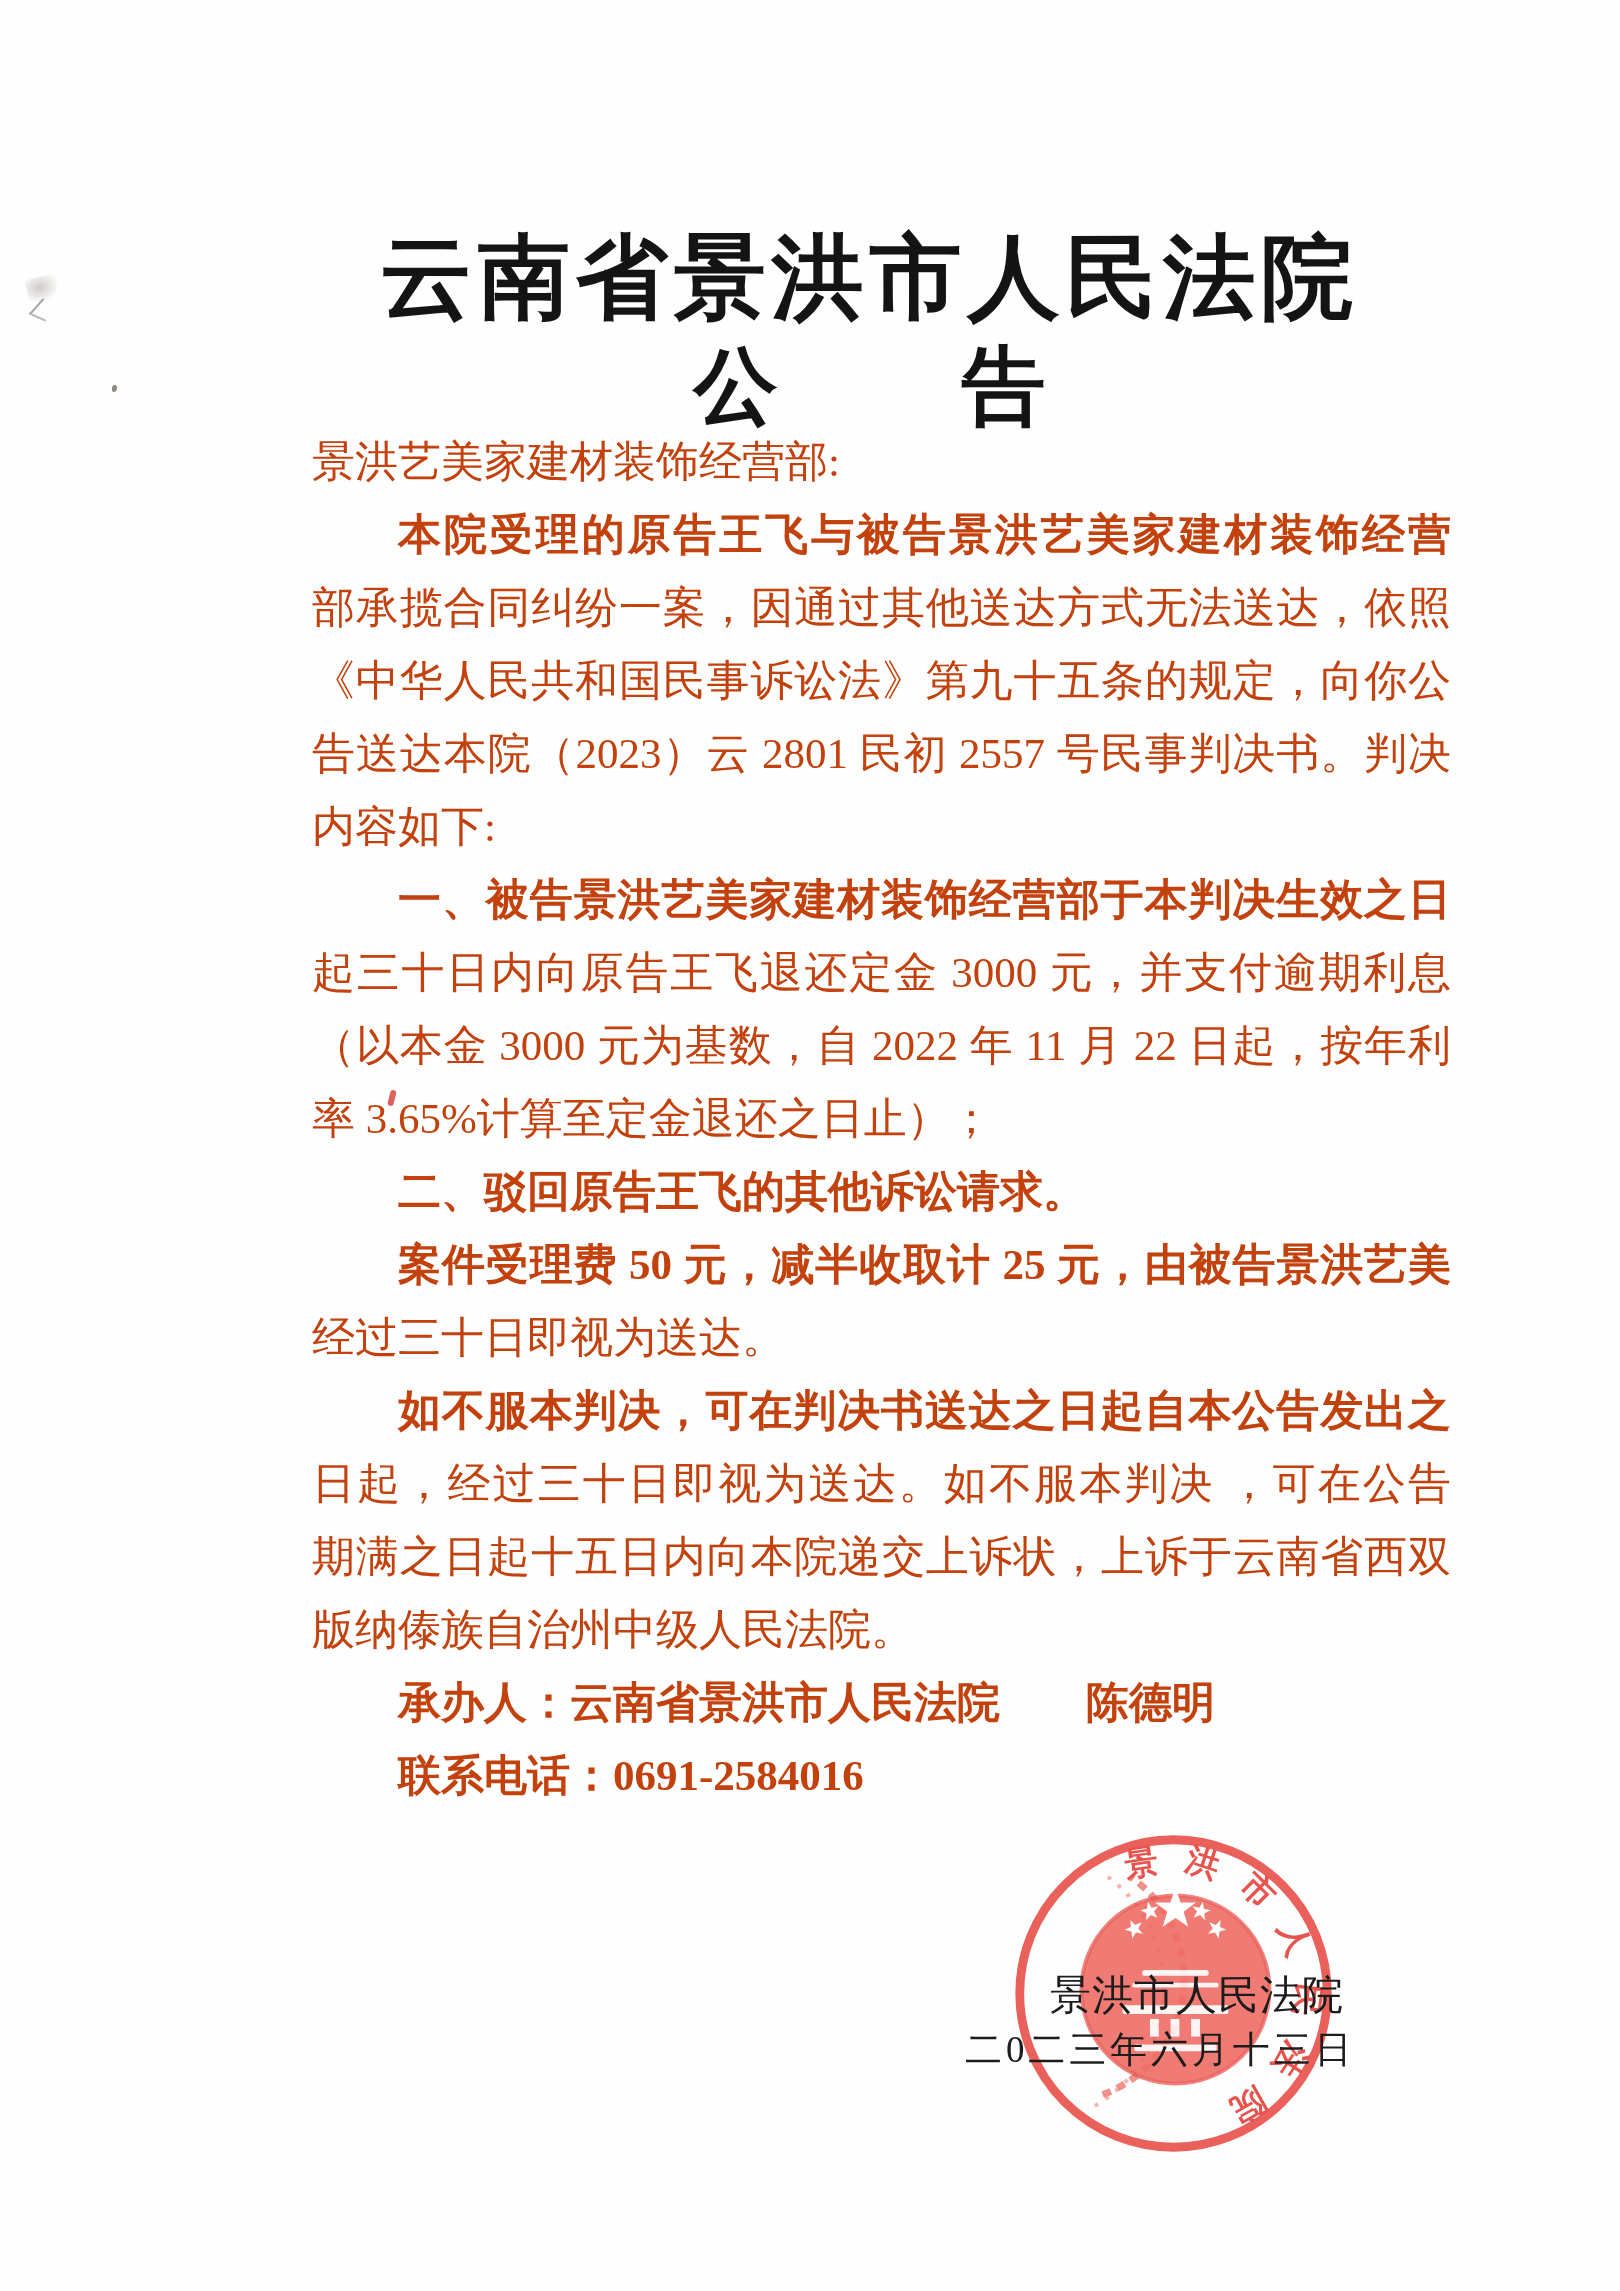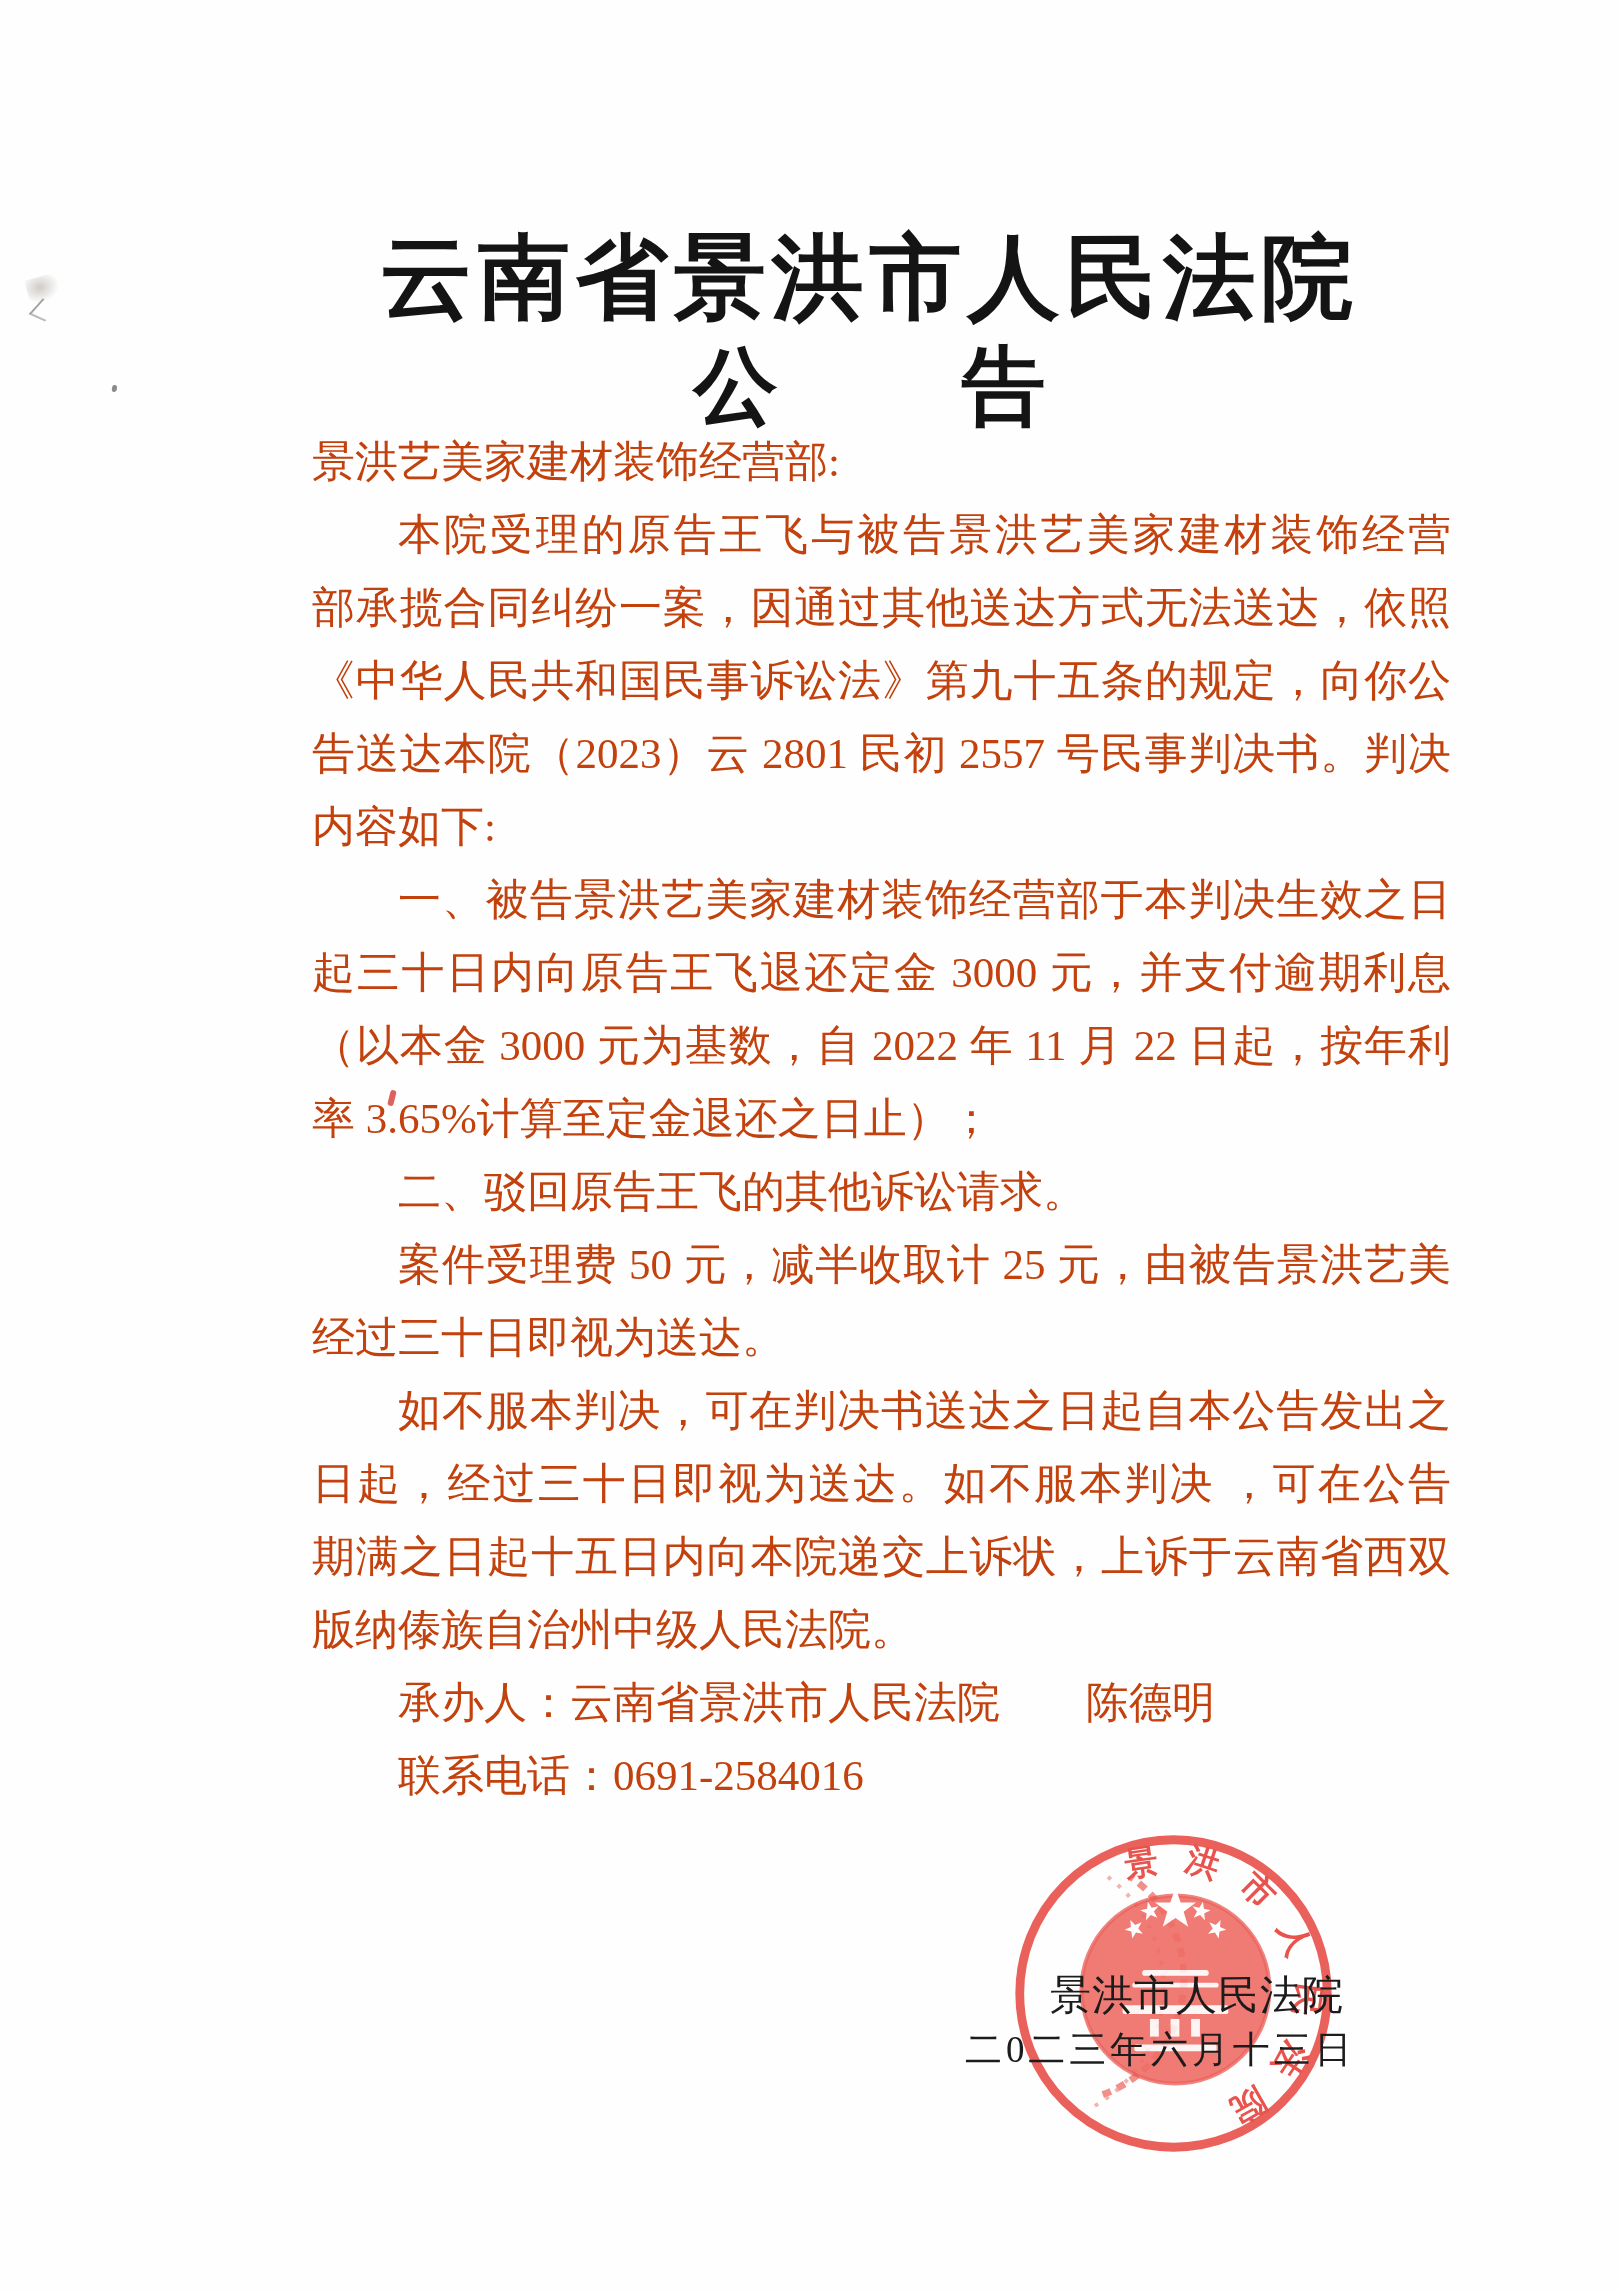--- a/index.html
+++ b/index.html
@@ -22,21 +22,21 @@
     font-size:84px;font-weight:bold;color:#141414;line-height:1.05;
   }
   
   #body-text{position:absolute;left:312px;top:425px;width:1139px;}
   .bline{
     font-size:43px;line-height:73px;height:73px;
     white-space:pre-wrap;color:#c2410c;
     text-align:justify;text-align-last:left;
   }
   .bline.justify{text-align-last:justify;}
-  .bline.indent{padding-left:86px;}
+  .bline.indent{padding-left:86px;font-weight:bold;}
   
   #seal{position:absolute;left:1007px;top:1827px;width:333px;height:333px;z-index:1;}
   #seal svg{display:block;width:100%;height:100%;}
   #seal-court-name{
     position:absolute;left:1050px;top:1968px;z-index:2;
     font-size:41px;letter-spacing:1px;color:#1c1c1c;white-space:nowrap;
   }
   #seal-date{
     position:absolute;left:965px;top:2025px;z-index:2;
     font-size:37px;letter-spacing:3.9px;color:#1c1c1c;white-space:nowrap;

